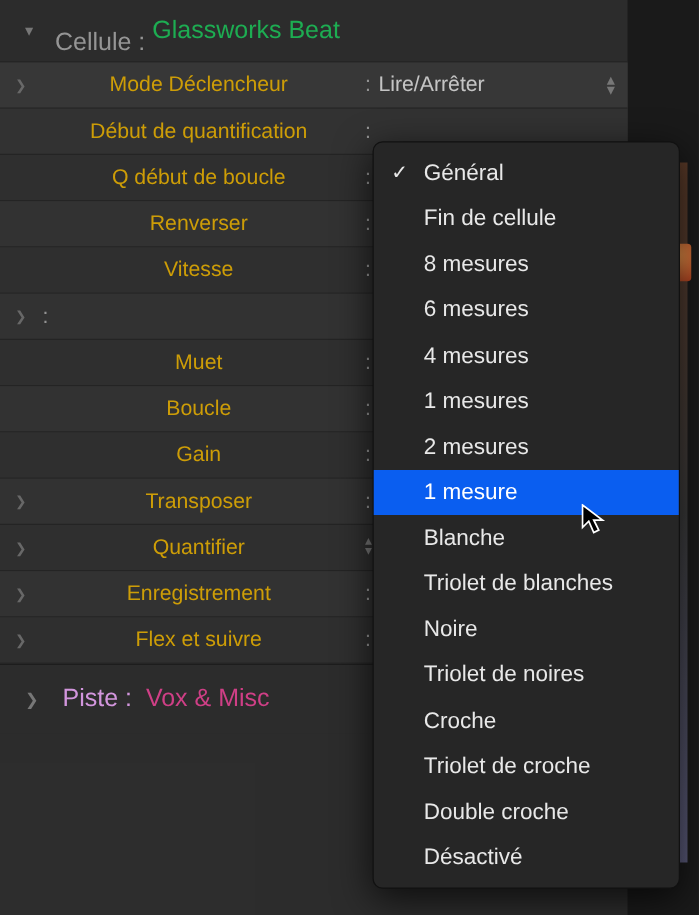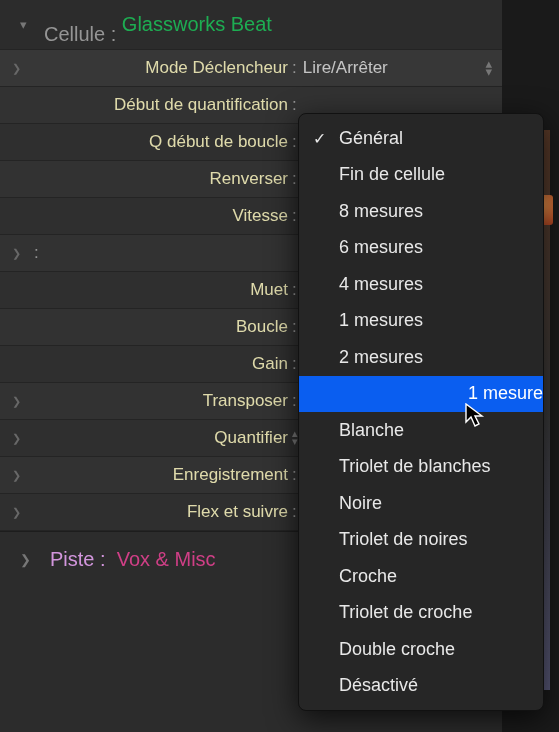--- a/index.html
+++ b/index.html
@@ -58,22 +58,22 @@
     .row .expander {
       width: 30px;
       font-size: 11px;
       color: #777;
       text-align: left;
       padding-left: 12px;
     }
     .row .label {
       flex: 0 0 auto;
       width: 258px;
-      text-align: right;
-      color: #fef9c3;
+      text-align: center;
+      color: #eab308;
       font-size: 17px;
     }
     .row .colon {
       padding-left: 4px;
       padding-right: 6px;
       color: #a8a8a8;
     }
     .row .value {
       color: #e0e0e0;
     }
@@ -134,21 +134,20 @@
       align-items: center;
       padding-left: 40px;
       color: #e8e8e8;
       font-size: 18px;
       position: relative;
       cursor: default;
     }
     .dropdown-item.selected {
       background: #0a5ef0;
       color: #fff;
-      justify-content: flex-end;
     }
     .dropdown-item .check {
       position: absolute;
       left: 14px;
       font-size: 16px;
       color: #e8e8e8;
     }
 
     
     .cursor {

